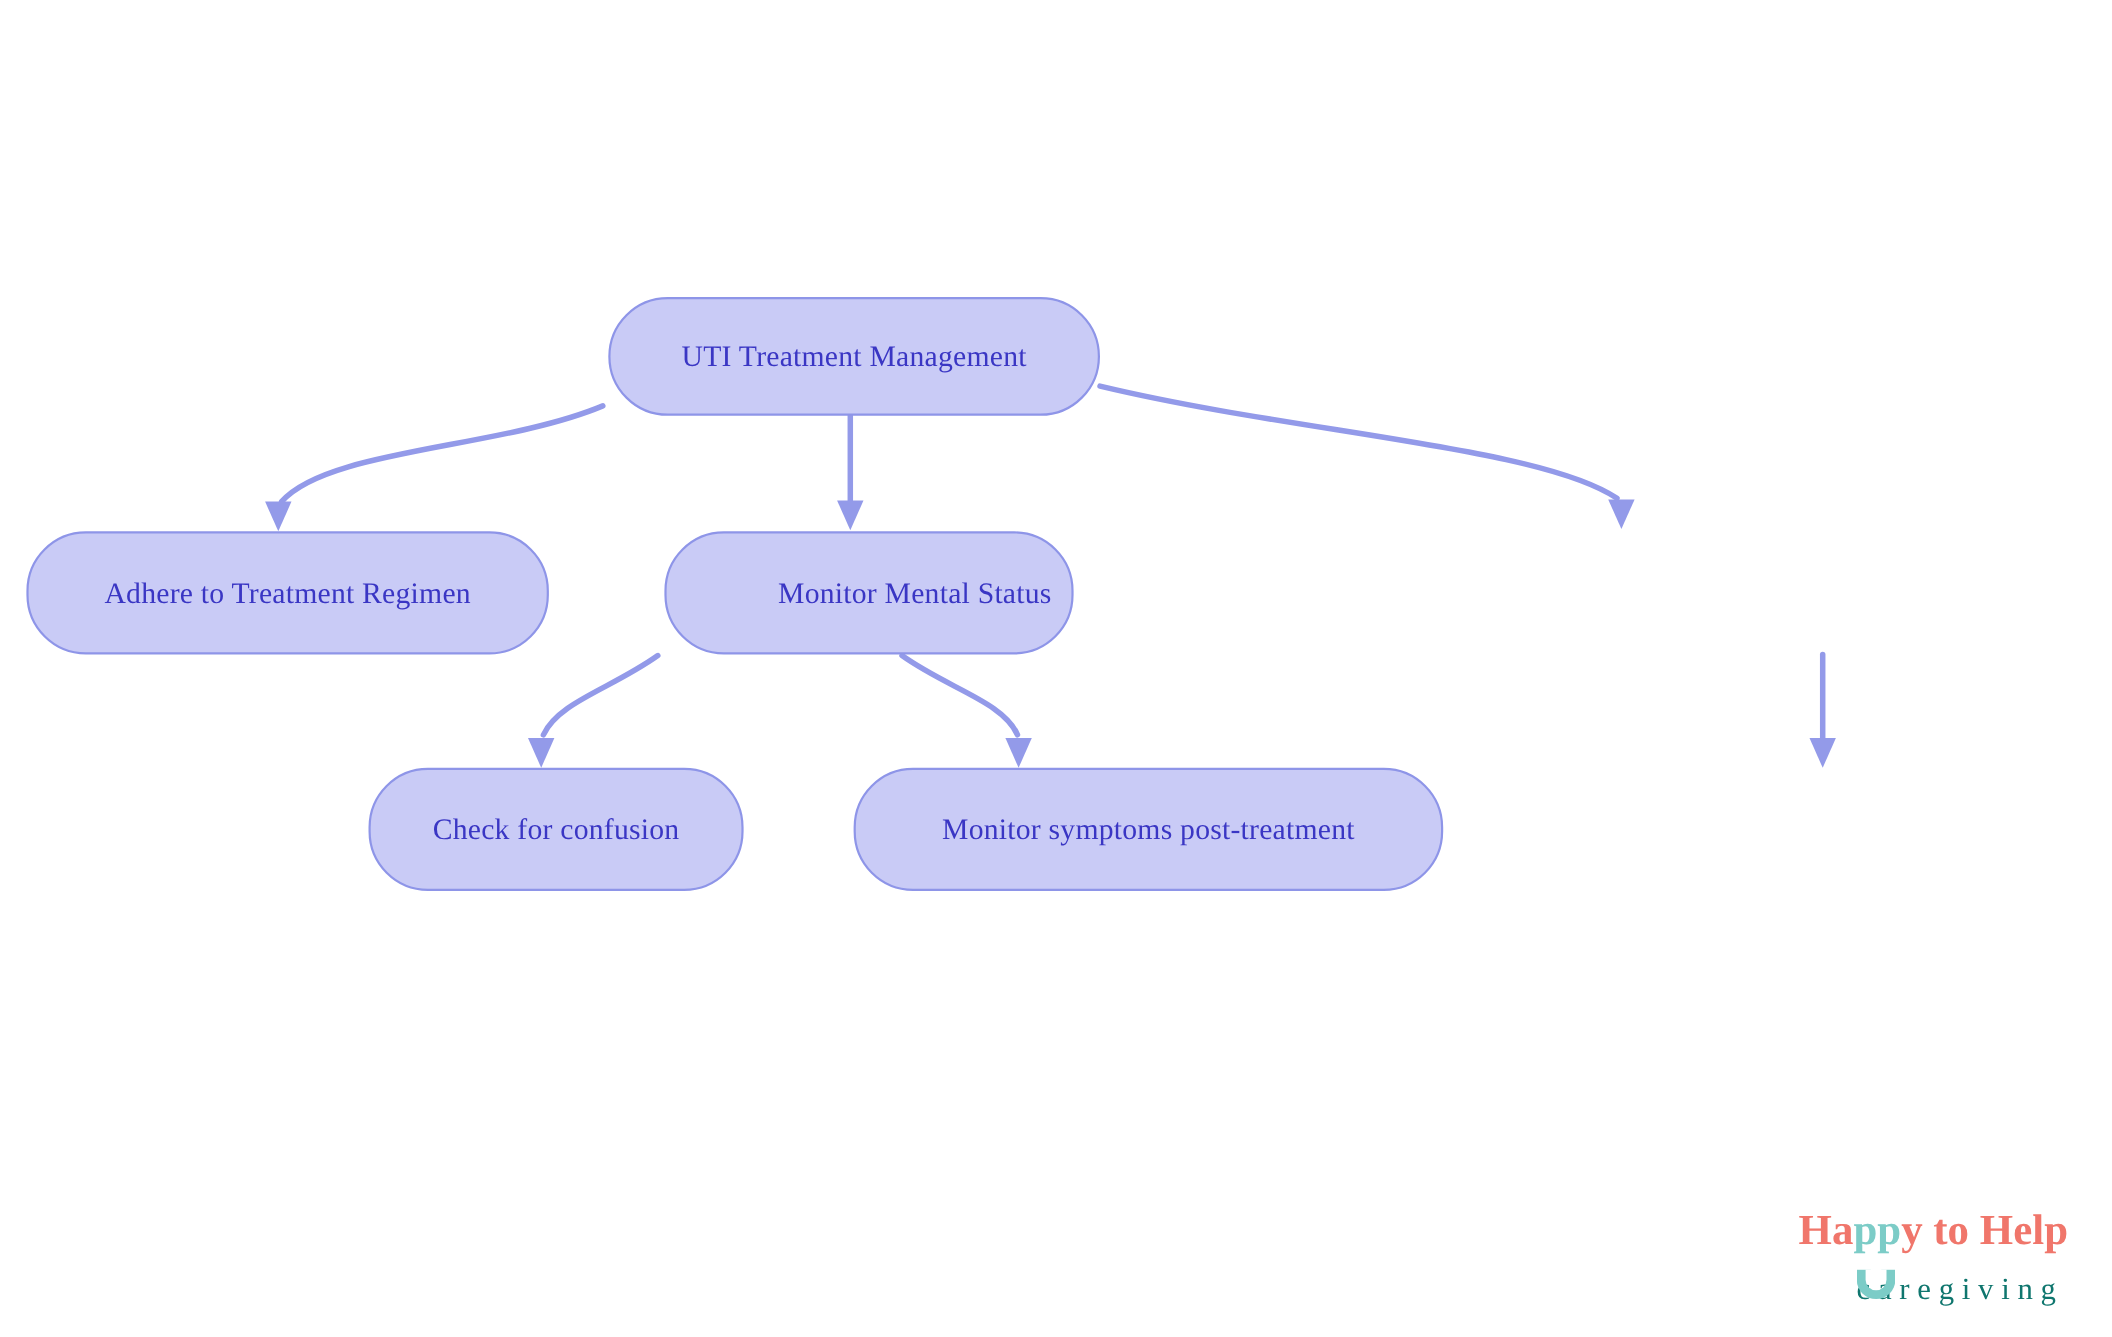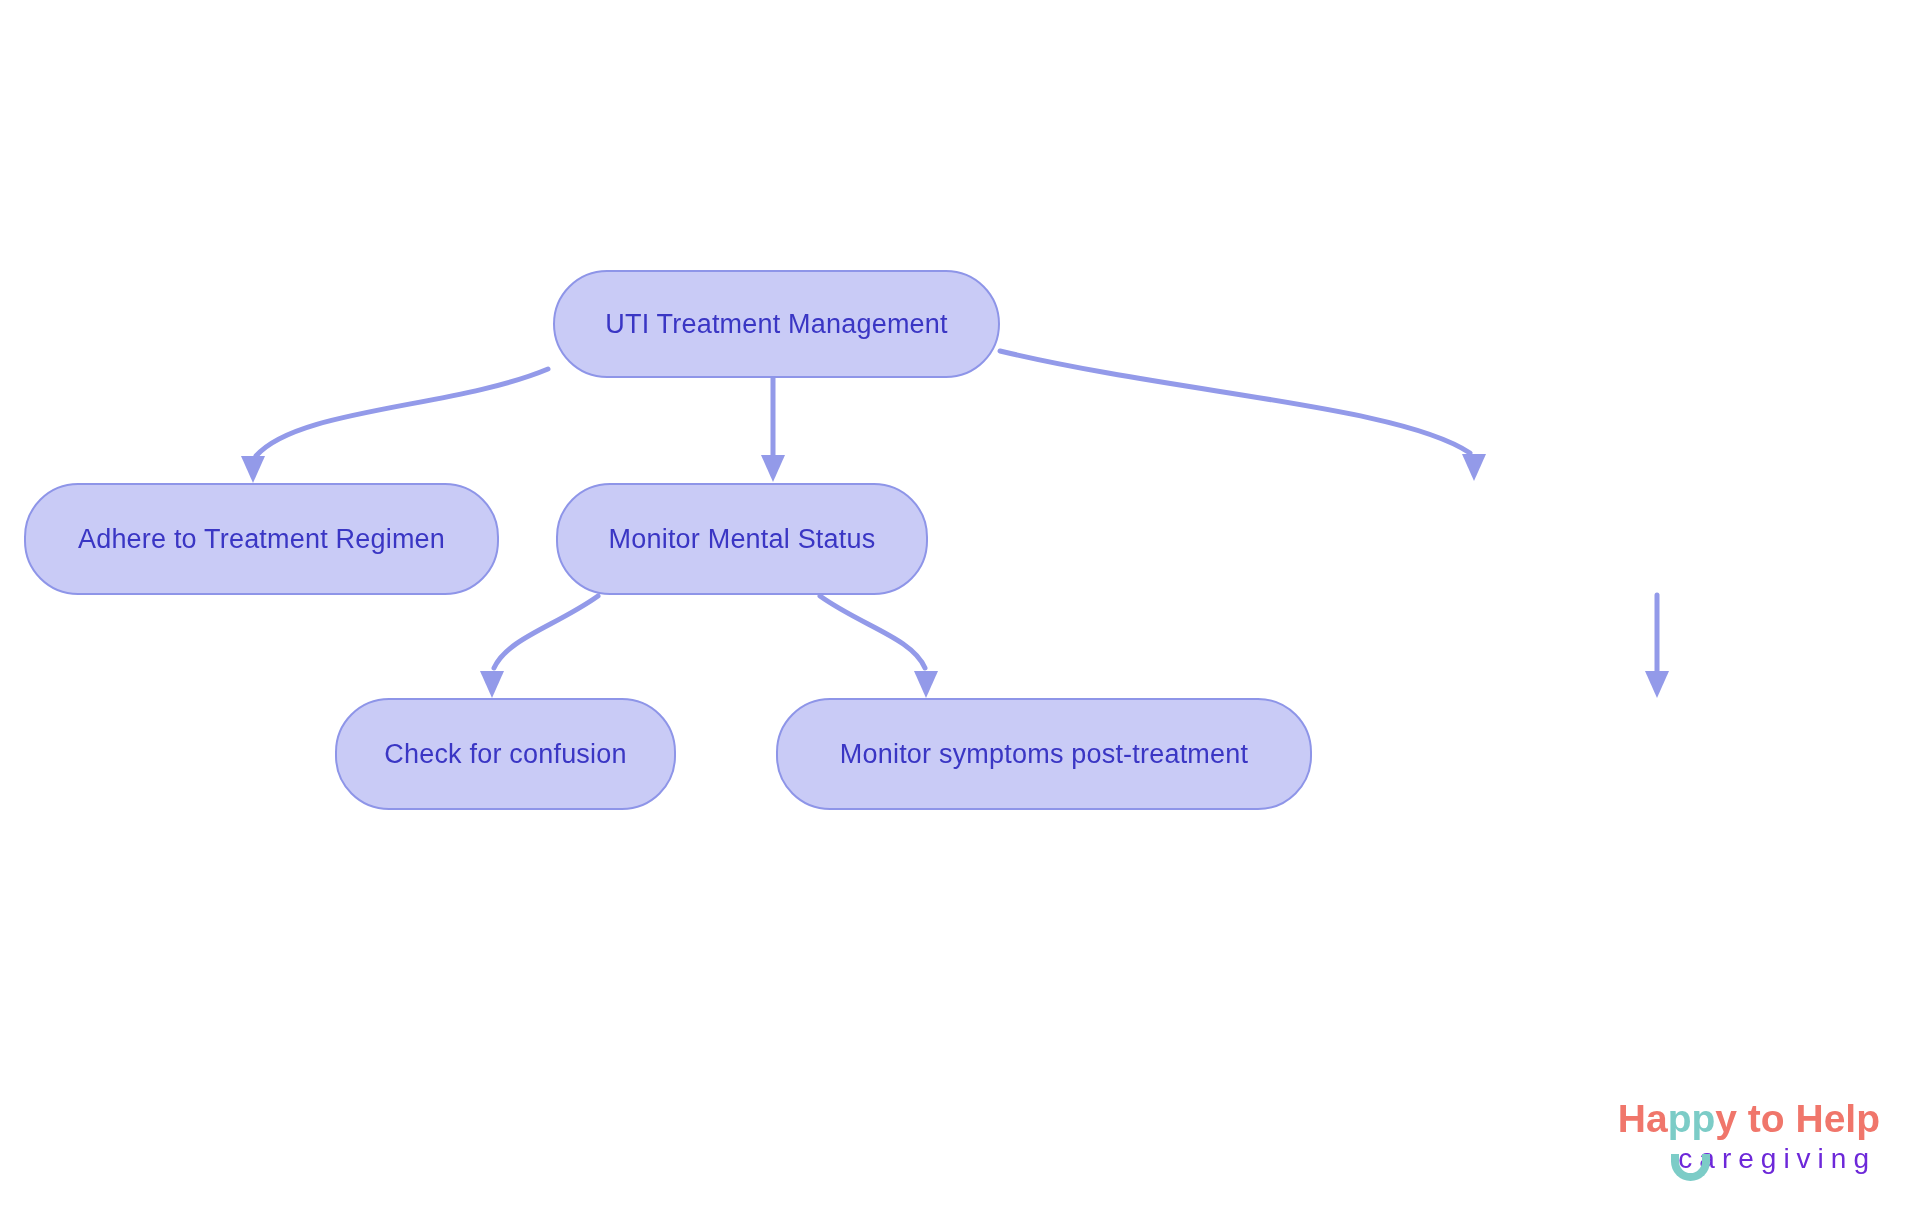--- a/index.html
+++ b/index.html
@@ -12,20 +12,21 @@
     height: 1215px;
     position: relative;
     overflow: hidden;
     font-family: "Liberation Sans", sans-serif;
   }
   .canvas {
     position: absolute;
     inset: 0;
     width: 1920px;
     height: 1215px;
+    font-family: Liberation Serif, serif;
   }
   svg.edges {
     position: absolute;
     inset: 0;
     pointer-events: none;
   }
   .edge-line {
     fill: none;
     stroke: #939AE9;
     stroke-width: 5;
@@ -46,21 +47,21 @@
     justify-content: center;
     text-align: center;
     color: #3A36C4;
     font-size: 27px;
     letter-spacing: 0.2px;
     padding: 0 18px;
   }
   
   .n-root      { left: 553px;  top: 270px; width: 447px; height: 108px; }
   .n-adhere    { left: 24px;   top: 483px; width: 475px; height: 112px; }
-  .n-monitor   { left: 556px;  top: 483px; width: 372px; height: 112px; }
+  .n-monitor   { left: 604px;  top: 483px; width: 372px; height: 112px; justify-content: flex-end; }
   .n-consult   { left: 1432px; top: 483px; width: 458px; height: 112px; }
   .n-confusion { left: 335px;  top: 698px; width: 341px; height: 112px; justify-content: center; }
   .n-post      { left: 776px;  top: 698px; width: 536px; height: 112px; }
   .n-seek      { left: 1417px; top: 698px; width: 476px; height: 112px; }
 
   
   .logo {
     position: absolute;
     top: 1098px;
     right: 40px;
@@ -85,22 +86,22 @@
     left: 3px;
     right: 5px;
     top: 56px;
     height: 27px;
     border: 8px solid #7CCCC7;
     border-top: none;
     border-radius: 0 0 32px 32px;
     box-sizing: border-box;
   }
   .logo-tagline {
-    margin-top: 2px;
-    color: #6d28d9;
+    margin-top: 16px;
+    color: #0f766e;
     font-size: 28px;
     letter-spacing: 7px;
     font-weight: normal;
     padding-right: 4px;
   }
 </style>
 </head>
 <body>
 
 <div class="canvas">

